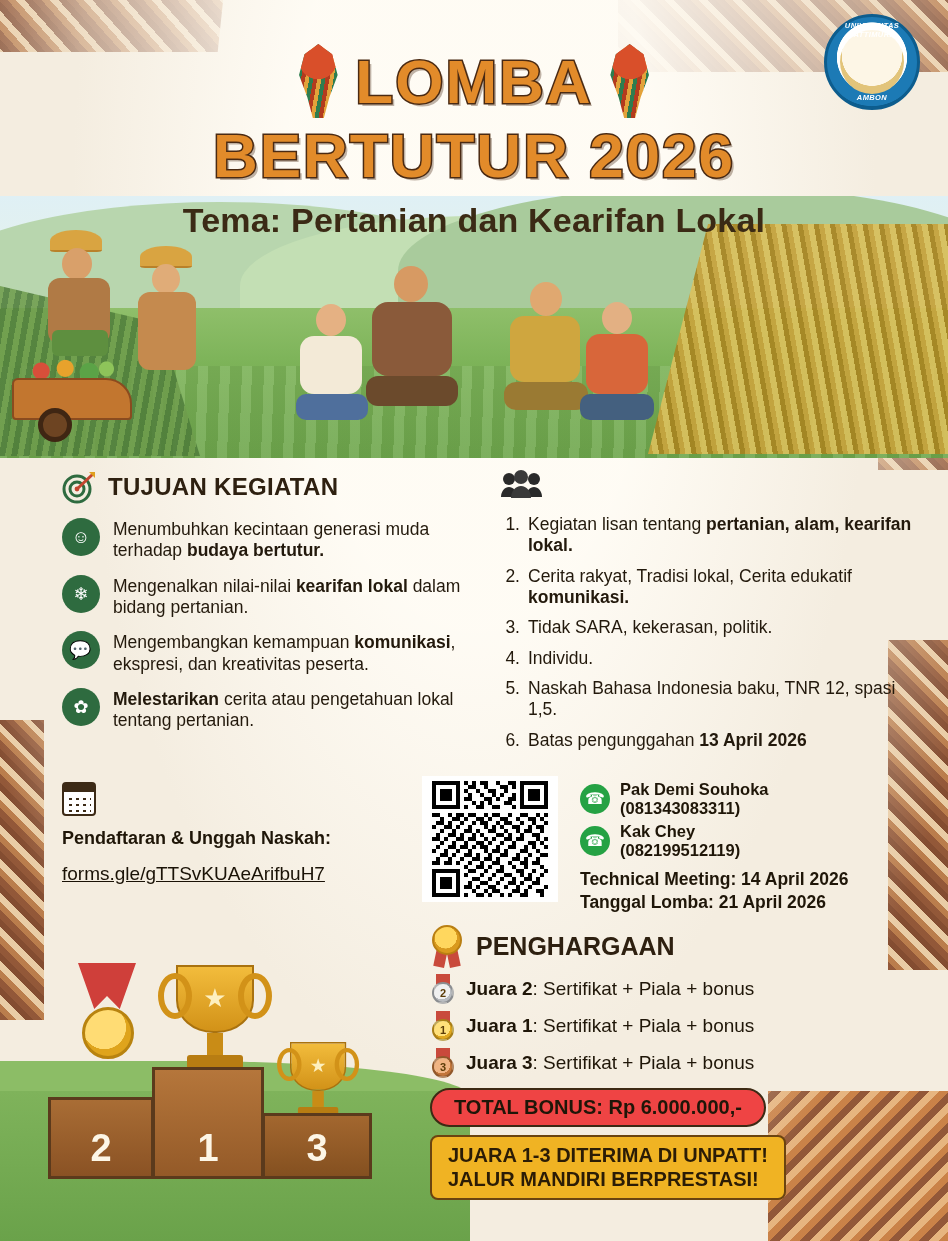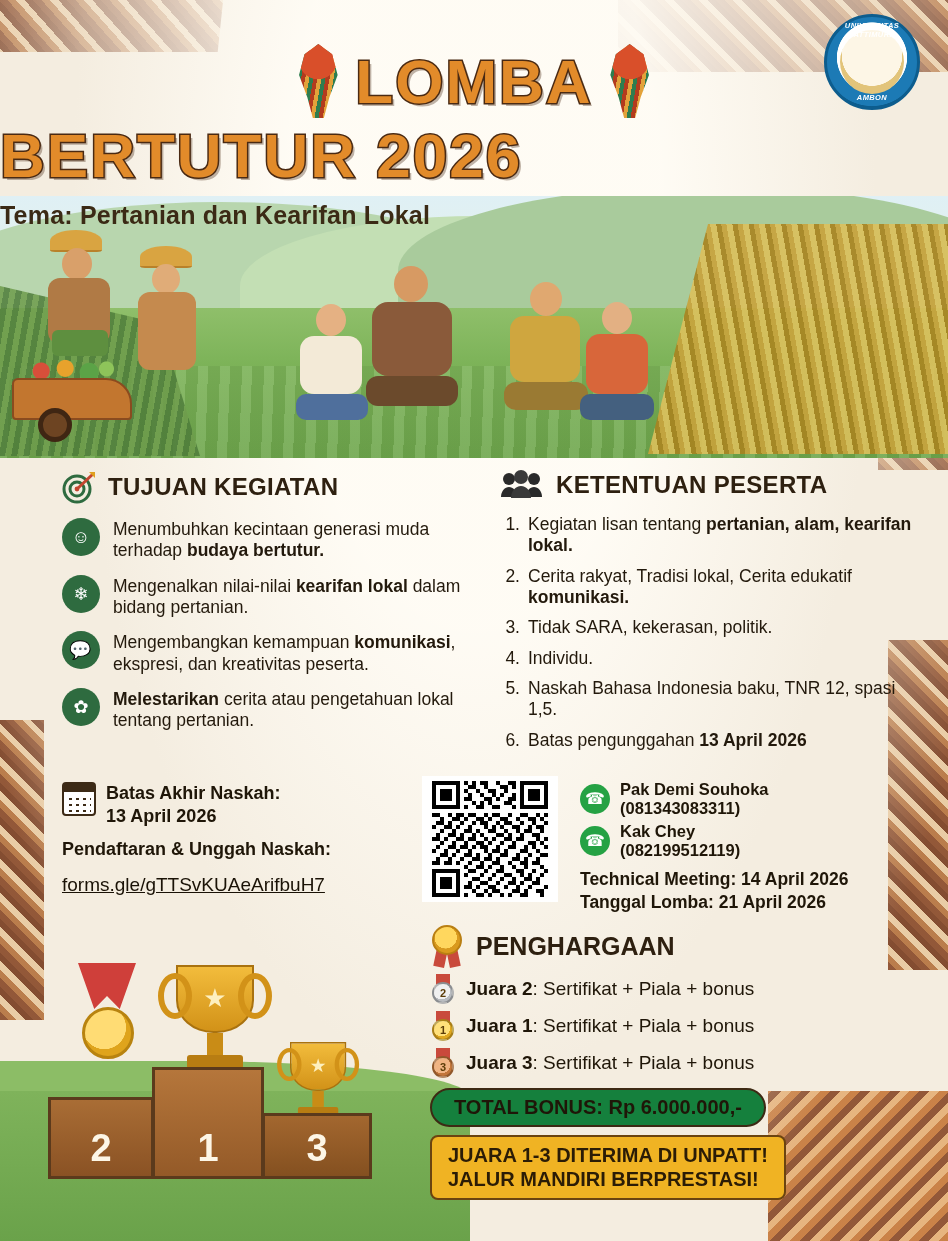--- a/index.html
+++ b/index.html
@@ -32,21 +32,21 @@
       background: repeating-linear-gradient(-45deg,#c6793b 0 7px,#e5b077 7px 14px,#8a4b2a 14px 21px); }
   .batik-bottom-left { left: 0; bottom: 0; width: 120px; height: 90px;
       background: repeating-linear-gradient(-45deg,#c6793b 0 7px,#e5b077 7px 14px,#8a4b2a 14px 21px); opacity:.8;}
   .paper-fade {
     position:absolute; inset:0;
     background: radial-gradient(ellipse at 50% 18%, rgba(255,252,245,.96) 28%, rgba(244,237,224,.55) 60%, rgba(244,237,224,0) 80%);
     pointer-events:none;
   }
 
   
-  .header { position: absolute; left: 0; top: 44px; width: 948px; text-align: left; z-index: 6; }
+  .header { position: absolute; left: 0; top: 44px; width: 948px; text-align: center; z-index: 6; }
   .title-row { display: flex; align-items: center; justify-content: center; gap: 14px; }
   .title1 {
     font-size: 62px; font-weight: bold; letter-spacing: 2px;
     color: #e28b2a;
     -webkit-text-stroke: 3px #4a2a13;
     paint-order: stroke fill;
     text-shadow: 3px 3px 0 rgba(74,42,19,.35);
   }
   .title2 {
     margin-top: 2px;
@@ -58,21 +58,21 @@
   }
   .wayang {
     width: 46px; height: 74px;
     background:
       radial-gradient(circle at 50% 22%, #d94f2a 0 30%, transparent 31%),
       repeating-linear-gradient(100deg,#b33b1e 0 4px,#e3a23a 4px 8px,#2e7d4f 8px 12px);
     clip-path: polygon(50% 0,80% 14%,92% 42%,74% 72%,62% 100%,38% 100%,26% 72%,8% 42%,20% 14%);
   }
   .theme {
     margin: 10px auto 0; display: inline-block;
-    font-size: 25px; font-weight: bold; color: #3b2a15;
+    font-size: 34px; font-weight: bold; color: #3b2a15;
     letter-spacing: .2px;
   }
   .logo {
     position: absolute; right: 28px; top: 14px; width: 96px; height: 96px;
     border-radius: 50%;
     background: radial-gradient(circle at 50% 45%, #ffffff 52%, #1c7ab5 53% 72%, #0d5d8e 73%);
     border: 3px solid #0d5d8e;
     display: flex; align-items: center; justify-content: center;
     z-index: 8;
     font-style: italic;
@@ -208,21 +208,21 @@
     border:2px solid rgba(0,0,0,.25); font-size:11px; color:#5b3c08; display:flex; align-items:center; justify-content:center; font-weight:bold;}
   .medal .r { position:absolute; top:0; left:6px; width:14px; height:12px; background:#c94a3c; }
   .m-gold { background: radial-gradient(circle at 42% 38%, #ffe07a 0 55%, #e0a81f 56%); }
   .m-silver { background: radial-gradient(circle at 42% 38%, #f0f0f0 0 55%, #b9bcc0 56%); }
   .m-bronze { background: radial-gradient(circle at 42% 38%, #f0b483 0 55%, #c2763a 56%); }
   .prize-t { font-size: 19px; color: #1f1608; }
   .prize-t b { font-weight: bold; }
 
   .bonus {
     margin-top: 10px; display: inline-block;
-    background: #15803d; border: 2px solid #3d2a14; border-radius: 22px;
+    background: #ef4444; border: 2px solid #3d2a14; border-radius: 22px;
     padding: 6px 22px; font-size: 20px; font-weight: bold; color: #1f1608;
   }
   .cert { margin-top: 8px; font-size: 19px; font-weight: bold; color: #1f1608; }
   .highlight {
     margin-top: 8px; display: inline-block;
     background: #f0b323; border: 2px solid #6b4410; border-radius: 8px;
     padding: 6px 16px; font-size: 20px; font-weight: bold; color: #2b1c06; line-height: 1.22;
   }
 
   
@@ -368,21 +368,20 @@
     <div class="col-right">
       <div class="sec-title">
         <svg width="44" height="30" viewBox="0 0 44 30">
           <circle cx="9" cy="9" r="6" fill="#2a2a2a"></circle>
           <path d="M1 27c0-6 4-10 8-10s8 4 8 10z" fill="#2a2a2a"></path>
           <circle cx="34" cy="9" r="6" fill="#2a2a2a"></circle>
           <path d="M26 27c0-6 4-10 8-10s8 4 8 10z" fill="#2a2a2a"></path>
           <circle cx="21" cy="7" r="7" fill="#3a3a3a"></circle>
           <path d="M11 28c0-7 4.5-12 10-12s10 5 10 12z" fill="#3a3a3a"></path>
         </svg>
-        <h2>KETENTUAN PESERTA</h2>
       </div>
 
       <ul class="rules">
         <li>
           <span class="num">1.</span>
           <span><span>Kegiatan lisan tentang </span><b>pertanian, alam, kearifan lokal.</b></span>
         </li>
         <li>
           <span class="num">2.</span>
           <span><span>Cerita rakyat, Tradisi lokal, Cerita edukatif </span><b>komunikasi.</b></span>
@@ -408,24 +407,20 @@
   </div>
 
   <div class="info">
 
     <div class="info-body">
       <div class="info-left">
         <div class="deadline">
           <div class="cal-sm">
               <div class="dots"></div>
             </div>
-          <div class="deadline-t">
-            <div>Batas Akhir Naskah:</div>
-            <div>13 April 2026</div>
-          </div>
         </div>
         <div class="reg-t">Pendaftaran &amp; Unggah Naskah:</div>
         <a class="reg-link" href="#">forms.gle/gTTSvKUAeArifbuH7</a>
       </div>
 
       <div class="qr">
         <svg class="qr-grid" viewBox="0 0 29 29" shape-rendering="crispEdges">
           <rect width="29" height="29" fill="#fff"></rect>
           <g fill="#000">
             <rect x="0" y="0" width="7" height="7"></rect>

